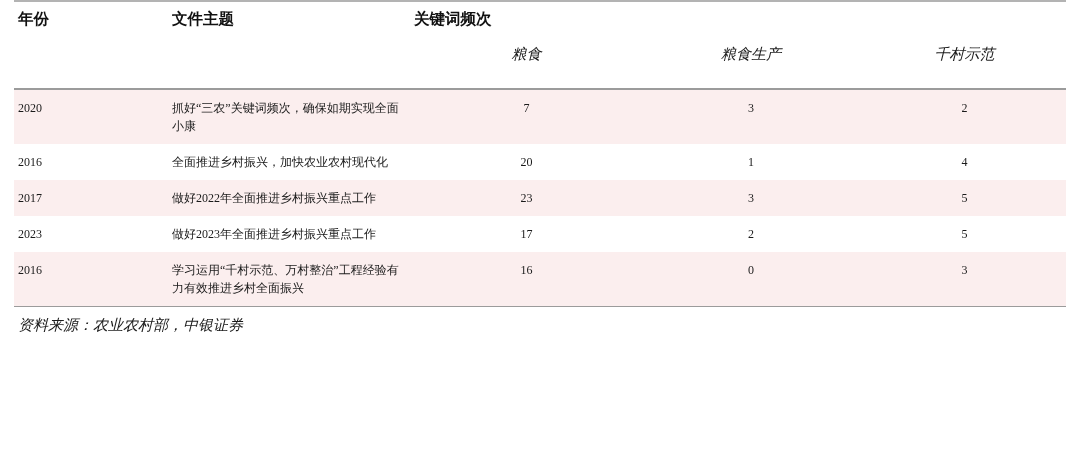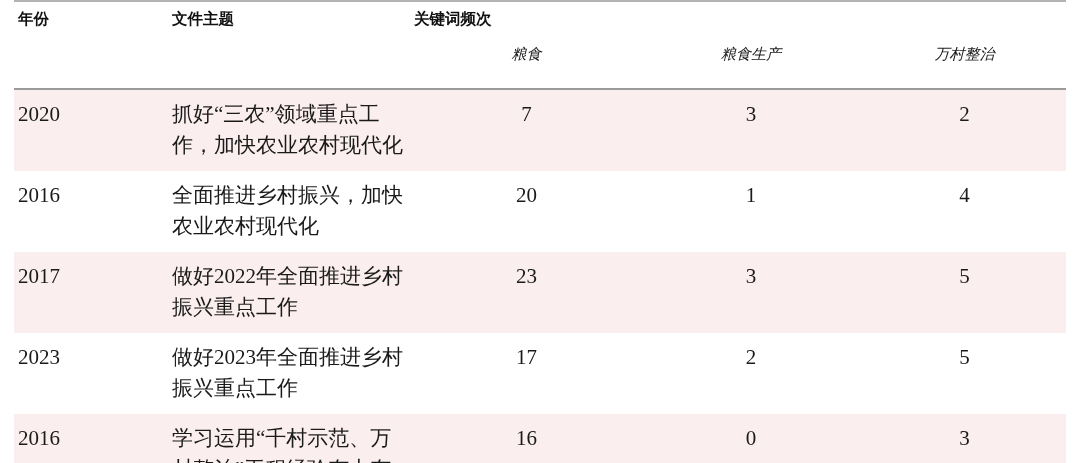--- a/index.html
+++ b/index.html
@@ -76,21 +76,21 @@
   }
   .rule-mid td {
     padding: 0;
   }
   .rule-line {
     height: 1.5px;
     background: #9b9b9b;
   }
 
   tbody.body tr td {
-    font-size: 21px;
+    font-size: 12px;
     line-height: 1.5;
     padding-top: 9px;
     padding-bottom: 9px;
   }
   tbody.body tr.shaded td {
     background: #fbeeee;
   }
   td.year {
     padding-left: 4px;
     white-space: nowrap;
@@ -132,32 +132,32 @@
     </colgroup>
     <thead>
       <tr class="hd-row">
         <th class="hd-year" rowspan="2">年份</th>
         <th class="hd-topic" rowspan="2">文件主题</th>
         <th class="span-kw" colspan="3">关键词频次</th>
       </tr>
       <tr class="sub-row">
         <td>粮食</td>
         <td>粮食生产</td>
-        <td>万村整治</td>
+        <td>千村示范</td>
       </tr>
       <tr class="rule-mid">
         <td colspan="5">
             <div class="rule-line"></div>
           </td>
       </tr>
     </thead>
     <tbody class="body">
       <tr class="shaded">
         <td class="year">2020</td>
-        <td class="topic">抓好“三农”领域重点工作，加快农业农村现代化</td>
+        <td class="topic">抓好“三农”关键词频次，确保如期实现全面小康</td>
         <td class="num">7</td>
         <td class="num">3</td>
         <td class="num">2</td>
       </tr>
       <tr>
         <td class="year">2016</td>
         <td class="topic">全面推进乡村振兴，加快农业农村现代化</td>
         <td class="num">20</td>
         <td class="num">1</td>
         <td class="num">4</td>

